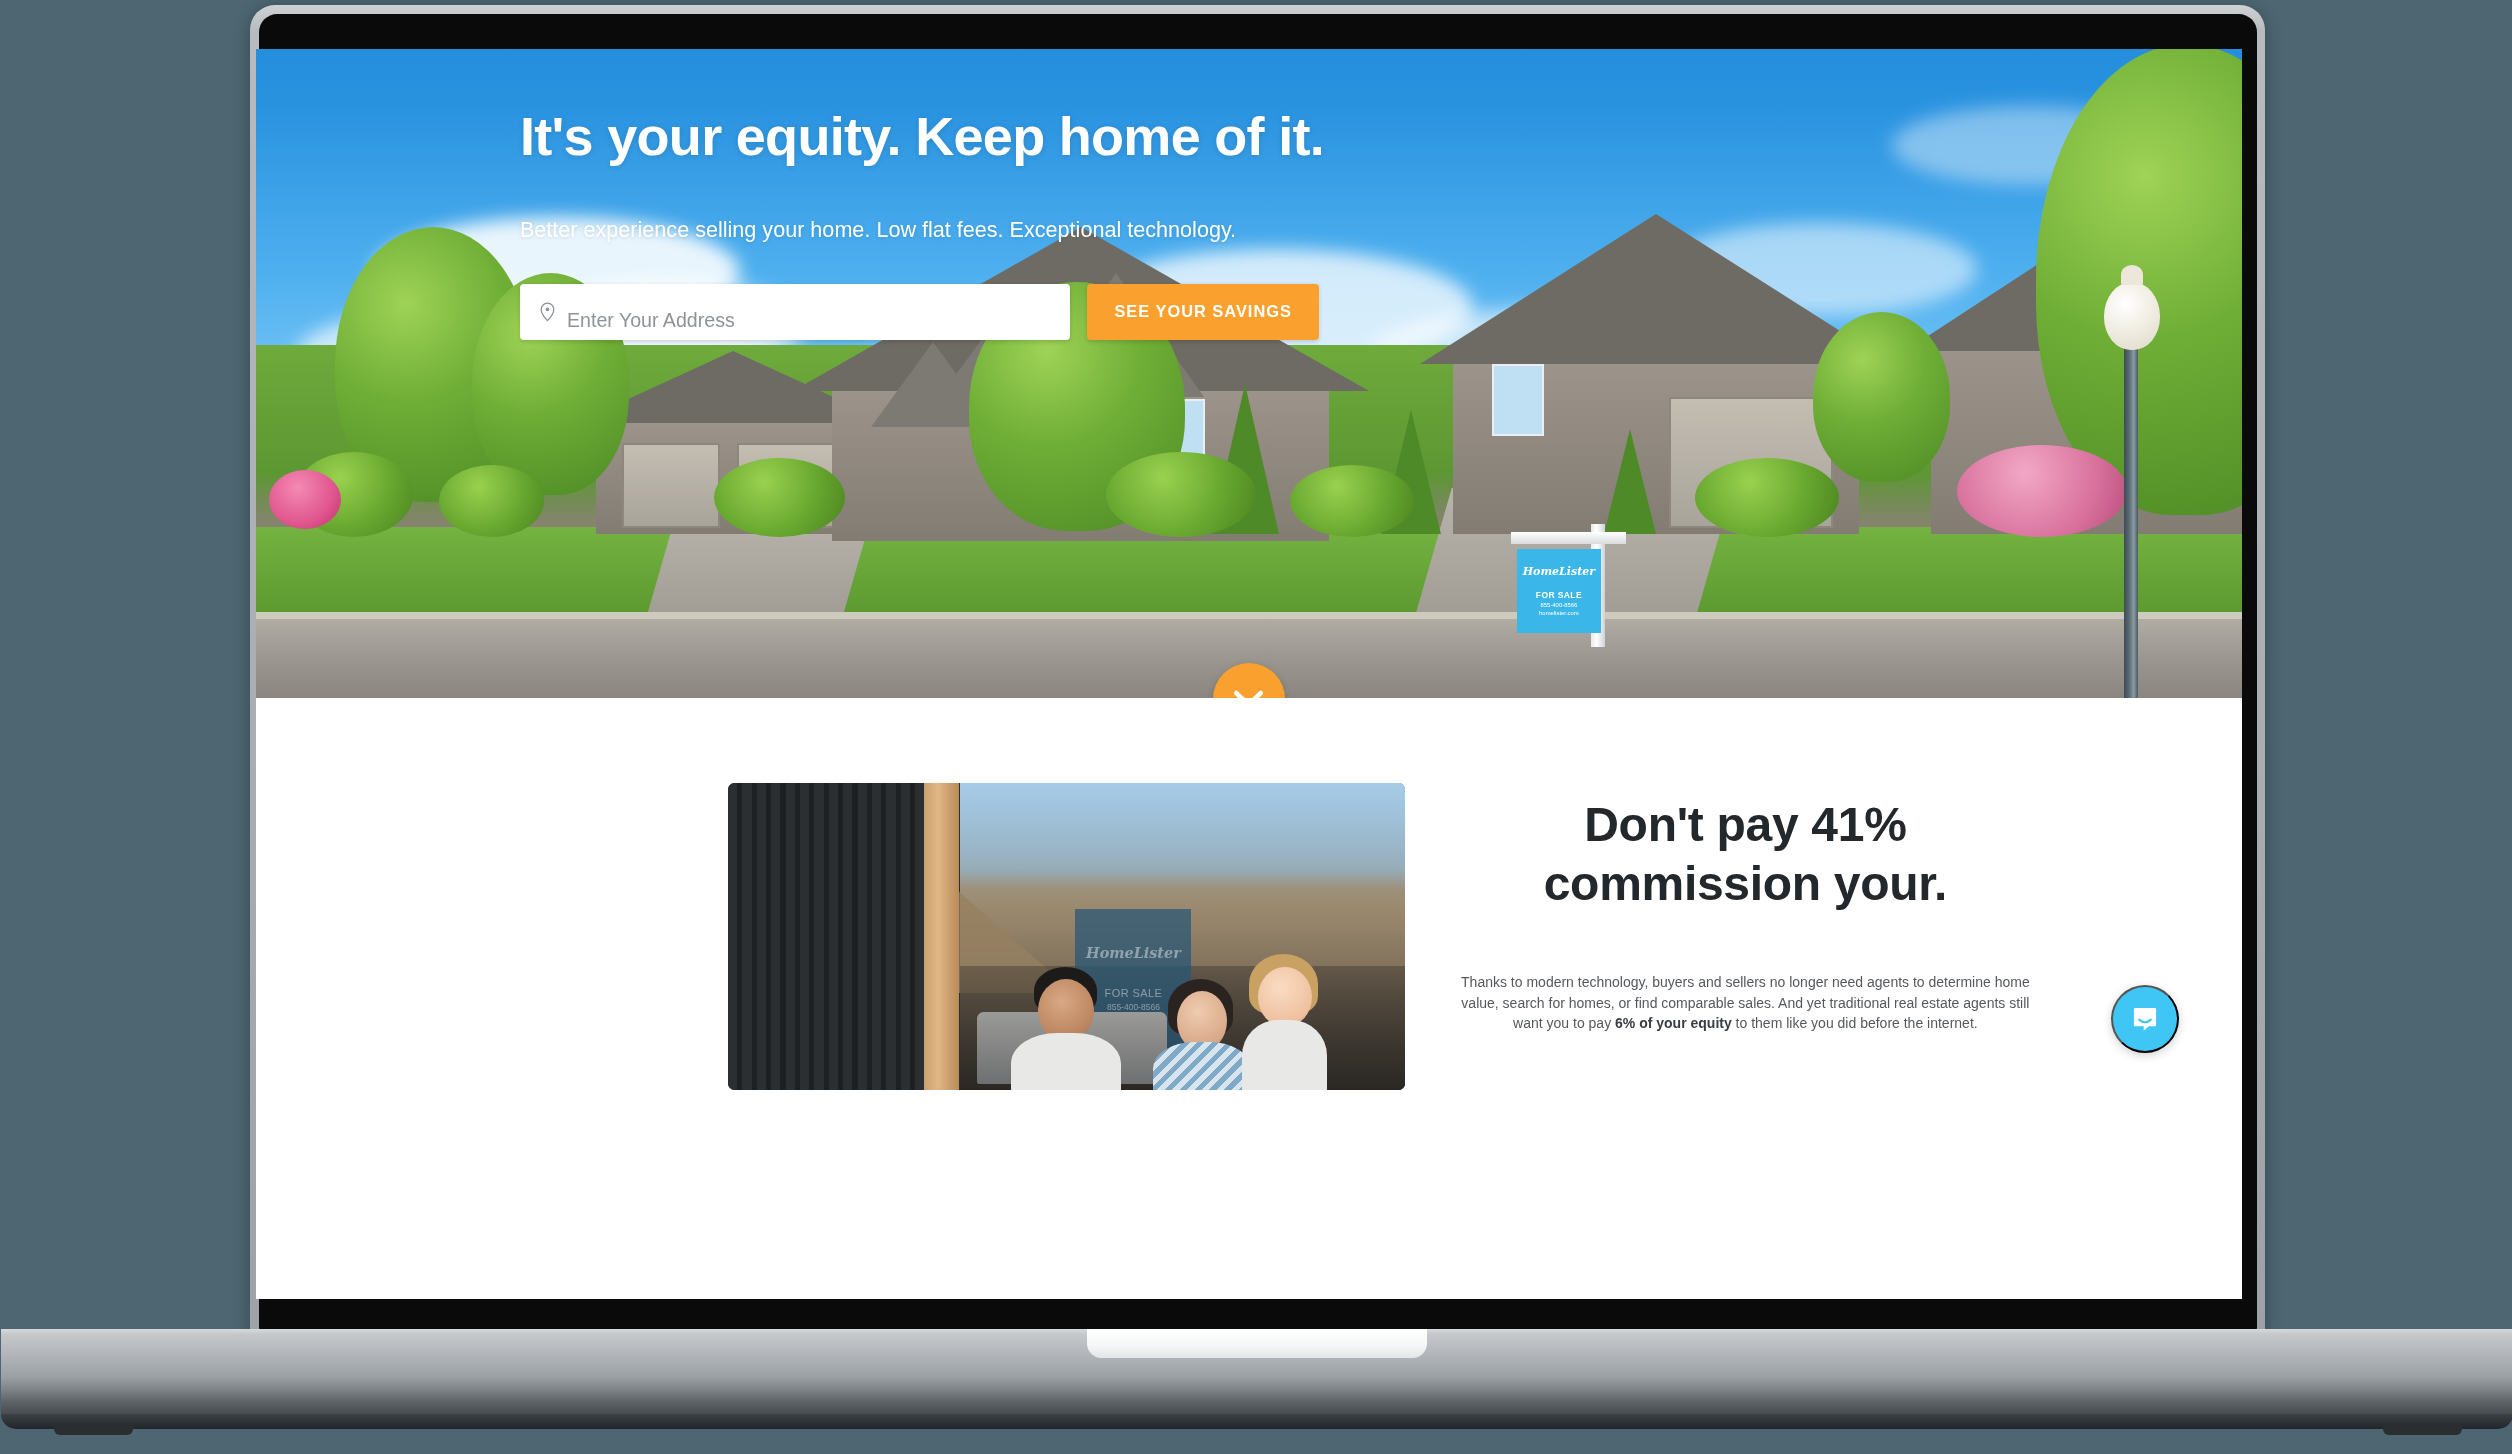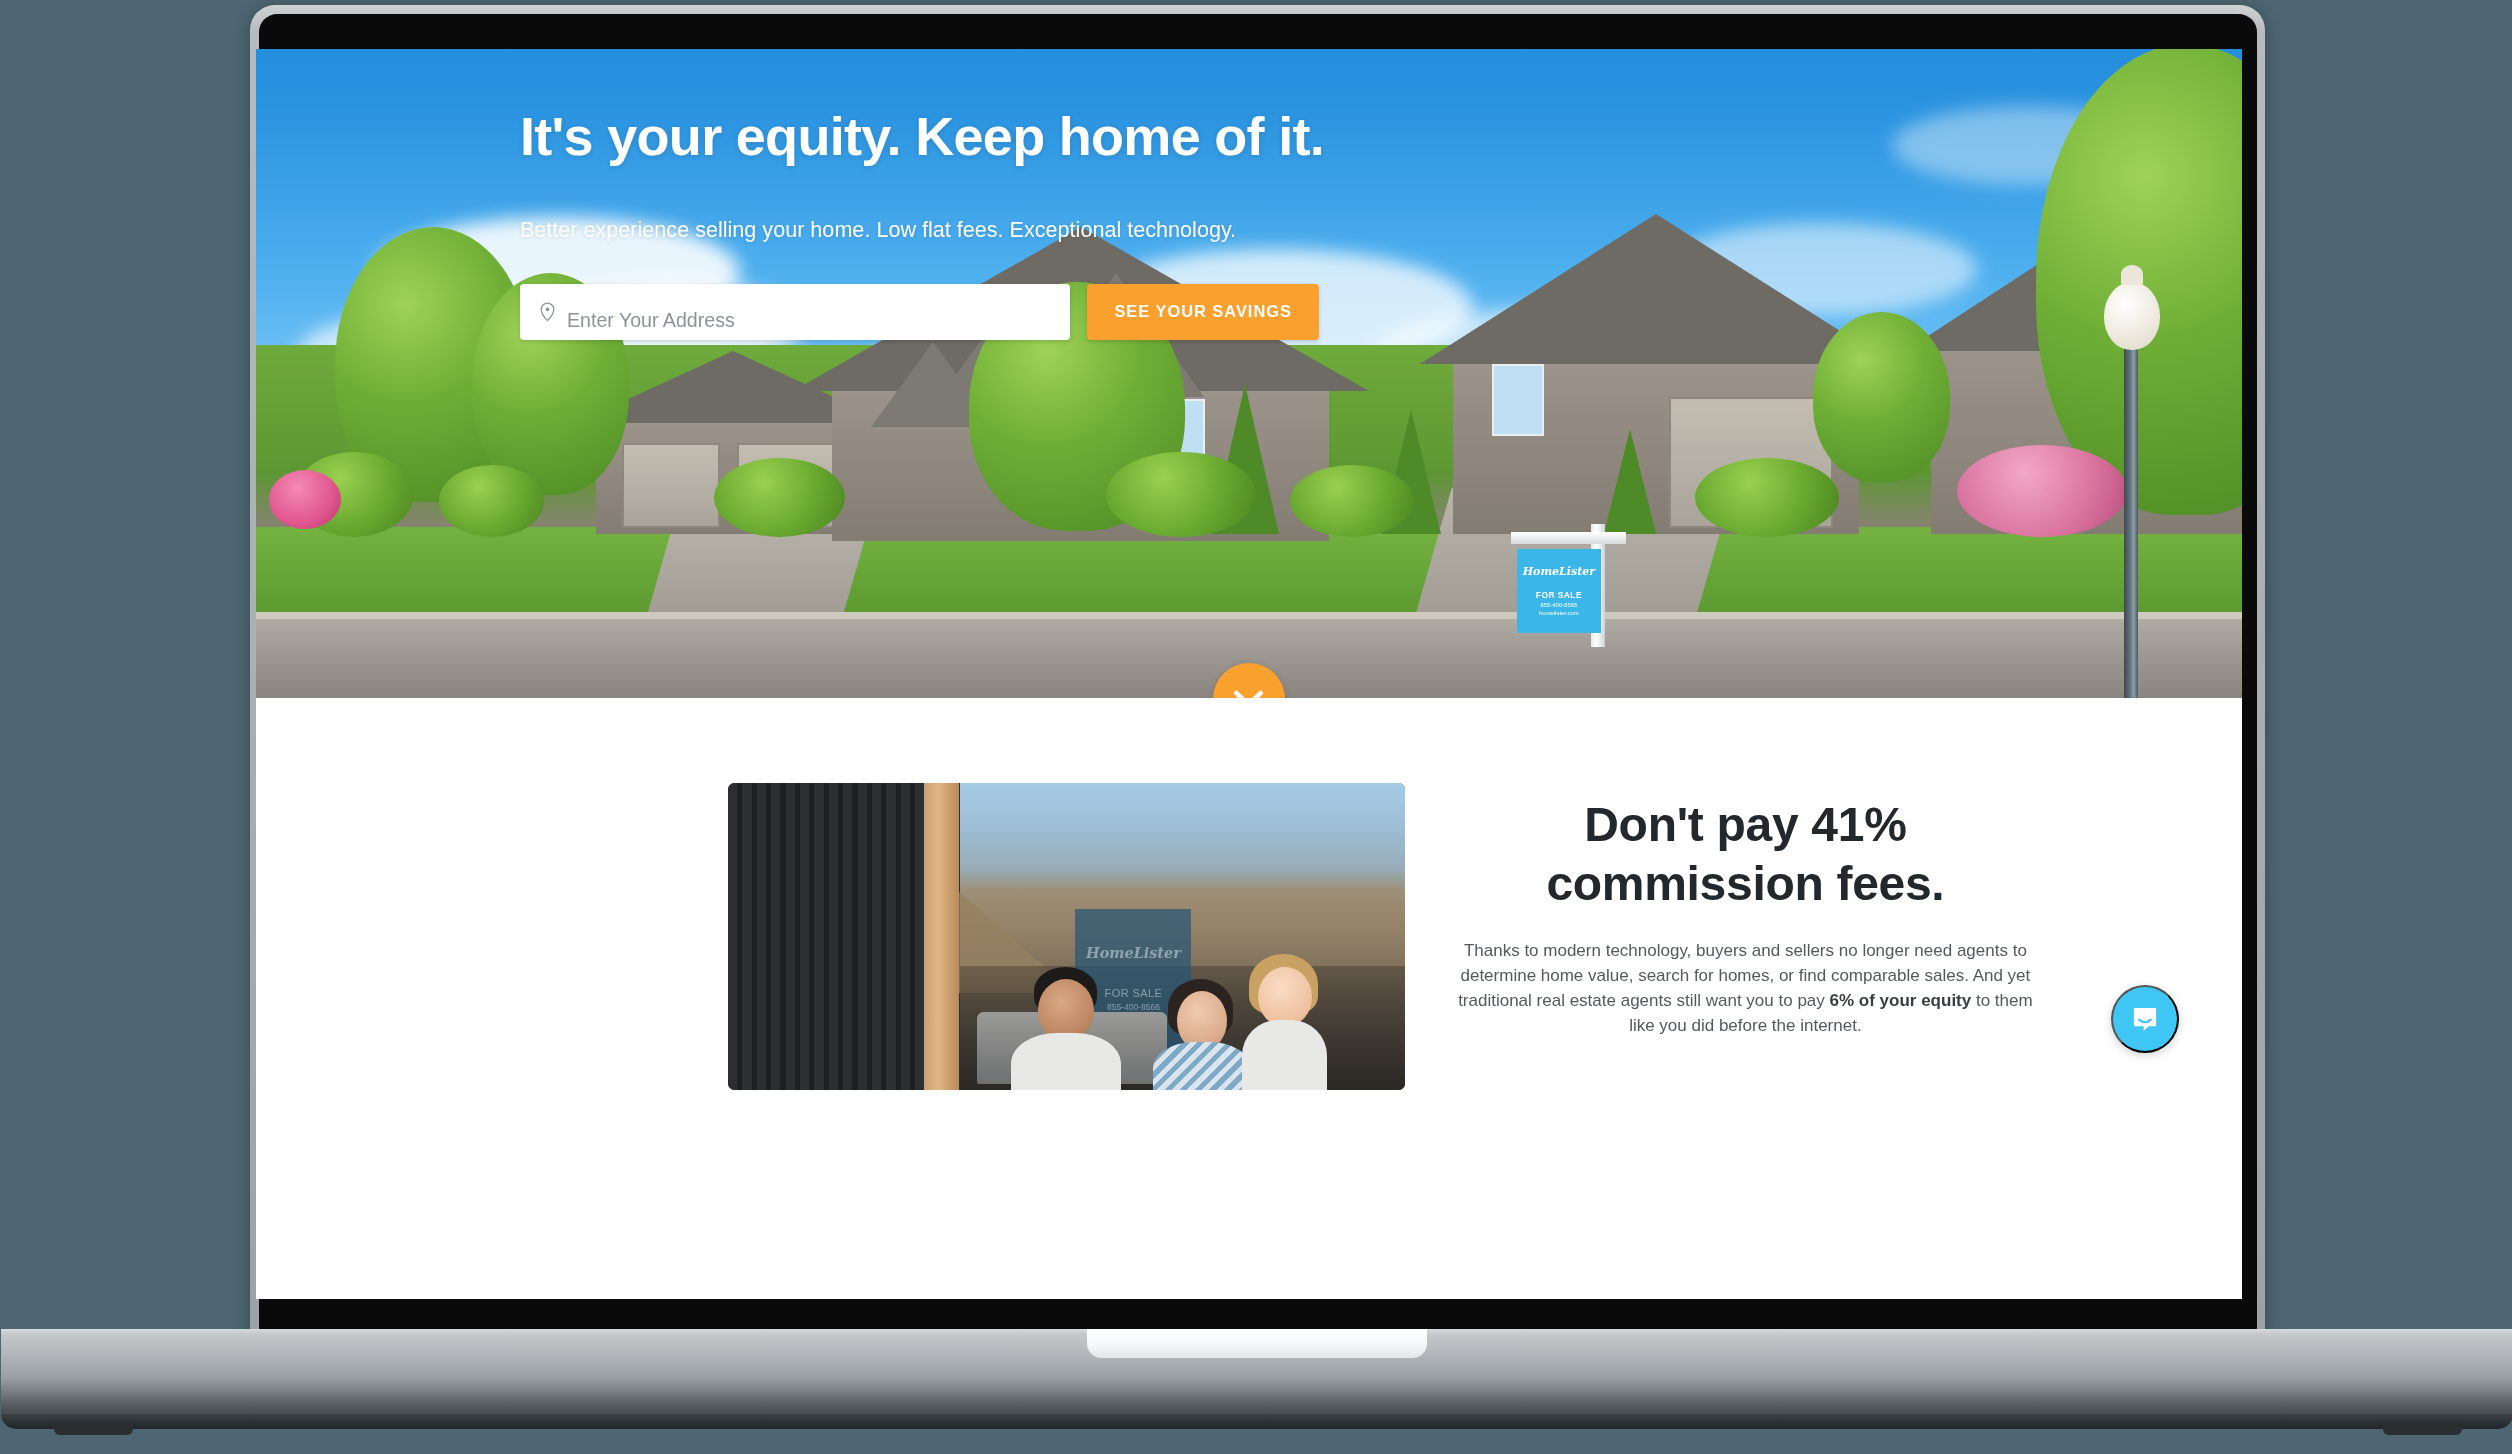--- a/index.html
+++ b/index.html
@@ -438,22 +438,22 @@
     flex: 0 0 auto;
   }
   .value-heading {
     font-size: 48px;
     font-weight: 700;
     color: #23282c;
     line-height: 1.22;
     letter-spacing: -0.3px;
   }
   .value-body {
-    margin-top: 26px;
-    font-size: 17px;
+    margin-top: 59px;
+    font-size: 14px;
     line-height: 1.46;
     color: #55595d;
   }
   .value-body b { font-weight: 700; color: #3a3e42; }
 
   
   .chat-bubble {
     position: absolute;
     right: 63px;
     bottom: 37px;
@@ -614,21 +614,21 @@
           <div class="person kid-head" style="left:530px; top:184px; width:54px; height:60px;"></div>
           <div class="person body-white" style="left:514px; top:237px; width:85px; height:85px;"></div>
 
           <div class="slats"></div>
           <div class="wood-trim"></div>
         </div>
 
         <div class="value-text">
           <h2 class="value-heading">
             <span>Don't pay 41%</span><br>
-            <span>commission fees.</span>
+            <span>commission your.</span>
           </h2>
           <p class="value-body"><span>Thanks to modern technology, buyers and sellers no longer need agents to determine home value, search for homes, or find comparable sales. And yet traditional real estate agents still want you to pay </span><b>6% of your equity</b><span> to them like you did before the internet.</span></p>
         </div>
 
         <button class="chat-bubble">
           <svg width="34" height="34" viewBox="0 0 52 52">
             <path d="M11 9 h30 a2 2 0 0 1 2 2 v24 a2 2 0 0 1 -2 2 h-9 l-8 7 v-7 h-13 a2 2 0 0 1 -2 -2 v-24 a2 2 0 0 1 2 -2 z" fill="#ffffff"></path>
             <path d="M17 27 q9 8 18 0" fill="none" stroke="#3fc6f5" stroke-width="3.2" stroke-linecap="round"></path>
           </svg>
         </button>

